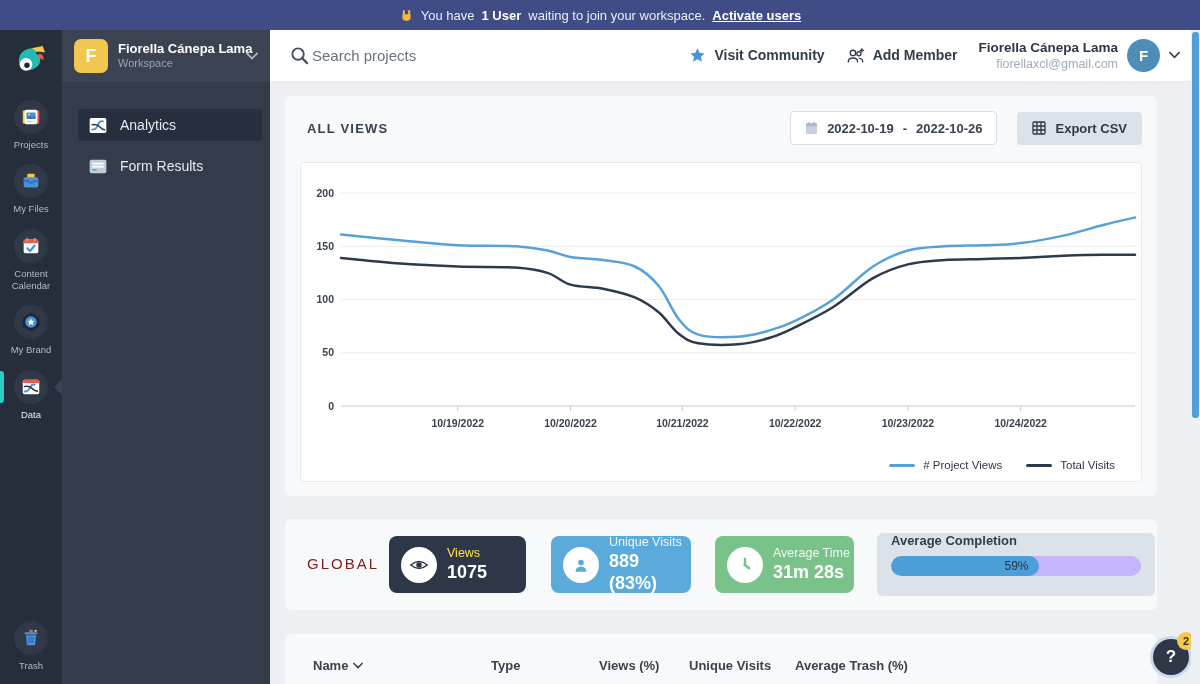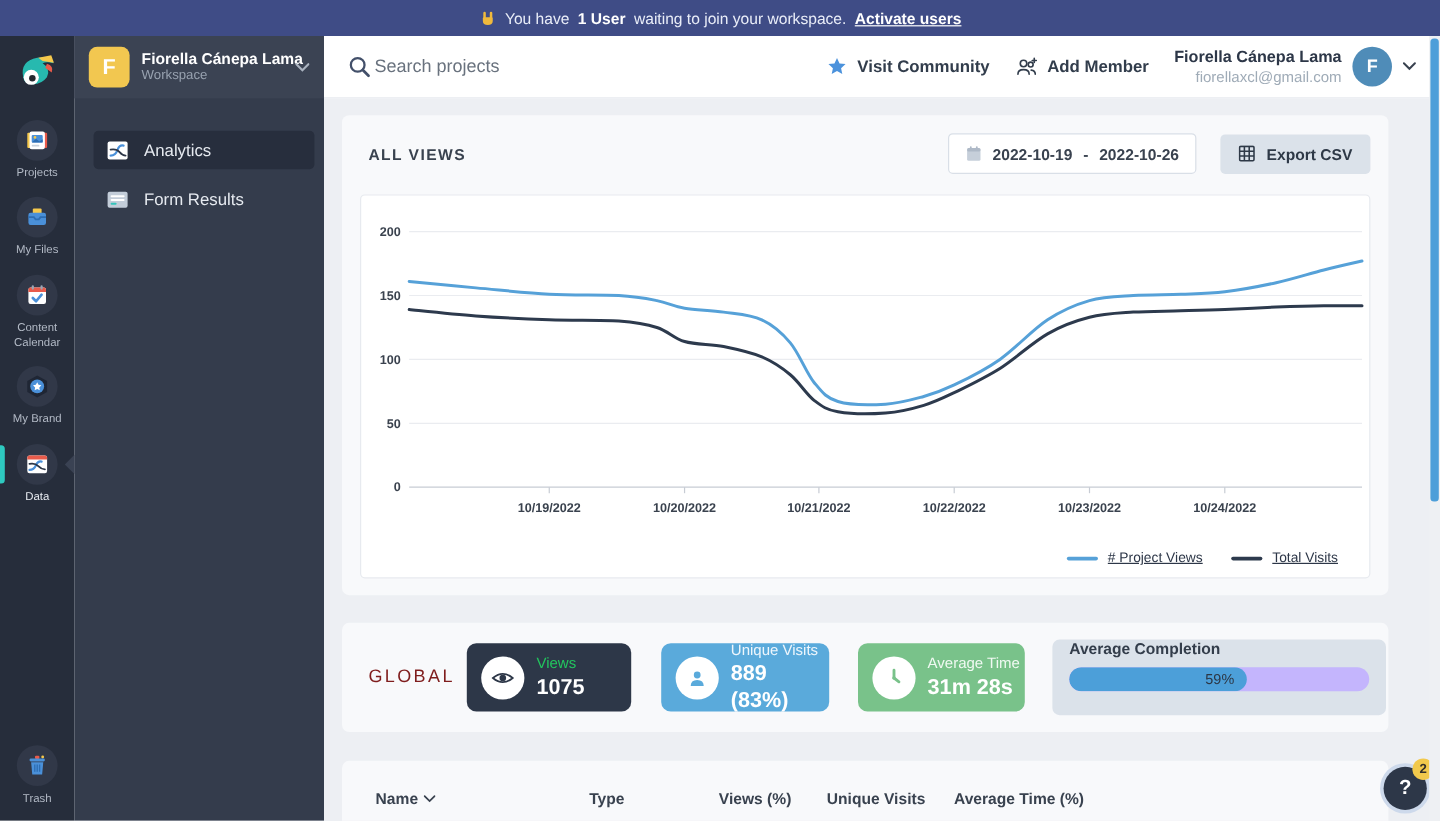--- a/index.html
+++ b/index.html
@@ -66,34 +66,34 @@
   .s1-title { font-size:13px; font-weight:bold; letter-spacing:1.2px; color:#39424f; }
   .date-box { margin-left:auto; display:flex; align-items:center; gap:9px; background:#fff;
               border:1px solid #d9dfe7; border-radius:4px; height:34px; padding:0 14px;
               font-size:13px; font-weight:bold; color:#39424f; cursor:pointer; }
   .export-btn { margin-left:20px; display:flex; align-items:center; gap:9px; background:#dbe2ea;
                 border:none; border-radius:4px; height:33px; padding:0 15px; font-size:13px; font-weight:bold;
                 color:#2e3947; cursor:pointer; font-family:"Liberation Sans", sans-serif; }
   .chart-card { position:absolute; left:15px; top:66px; width:842px; height:320px; background:#fff;
                 border:1px solid #e7eaef; border-radius:4px; }
   .legend { position:absolute; right:26px; bottom:10px; display:flex; align-items:center; gap:24px;
-            font-size:11.5px; color:#2d3748;text-decoration:underline; }
+            font-size:11.5px; color:#2d3748; }
   .legend-entry { display:flex; align-items:center; gap:8px; }
   .swatch { width:26px; height:3px; border-radius:2px; }
 
   .section2 { left:285px; top:519px; width:872px; height:91px; }
   .global-title { position:absolute; left:22px; top:36px; font-size:15px; letter-spacing:2px; color:#7f1d1d; }
   .stat-card { position:absolute; top:17px; height:57px; border-radius:8px; display:flex; align-items:center;
                padding-left:12px; gap:10px; }
   .stat-icon { width:36px; height:36px; border-radius:50%; background:#fff; flex:none;
                display:flex; align-items:center; justify-content:center; }
   .stat-label { font-size:12.5px; line-height:1.35; }
   .stat-value { font-size:18px; font-weight:bold; color:#fff; line-height:1.2; }
   .card-views { left:104px; width:137px; background:#2d3748; }
-  .card-views .stat-label { color:#22c55e; }
+  .card-views .stat-label { color:#fde047; }
   .card-unique { left:266px; width:140px; background:#5aaadb; }
   .card-unique .stat-label { color:#eef6fc; }
   .card-time { left:430px; width:139px; background:#79c28a; }
   .card-time .stat-label { color:#f0f9f2; }
   .card-completion { position:absolute; left:592px; top:14px; width:278px; height:63px; background:#dbe2ea;
                      border-radius:6px; padding:0 14px; }
   .completion-label { font-size:13px; font-weight:bold; color:#333d4b; }
   .completion-track { margin-top:8px; height:20px; background:#c4b5fd; border-radius:10px; overflow:hidden; }
   .completion-fill { height:20px; background:#4c9fd9; border-radius:10px; text-align:right;
                      font-size:12px; color:#2c3644; line-height:20px; padding-right:10px; }
@@ -434,21 +434,21 @@
   <span class="th" style="left:206px;">
     <span>Type</span>
   </span>
   <span class="th" style="left:314px;">
     <span>Views (%)</span>
   </span>
   <span class="th" style="left:404px;">
     <span>Unique Visits</span>
   </span>
   <span class="th" style="left:510px;">
-    <span>Average Time (%)</span>
+    <span>Average Trash (%)</span>
   </span>
 </div>
 
 <div class="help-fab">
   <span>?</span>
   <span class="help-badge">2</span>
 </div>
 
 <div class="scroll-track"></div>
 <div class="scroll-thumb"></div>

